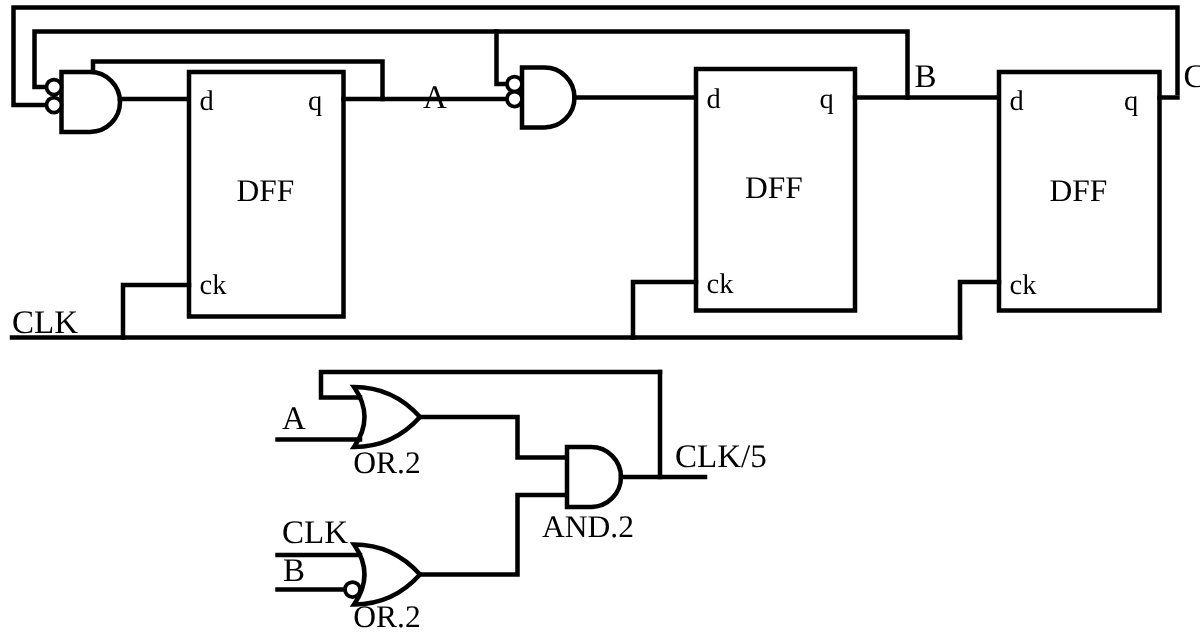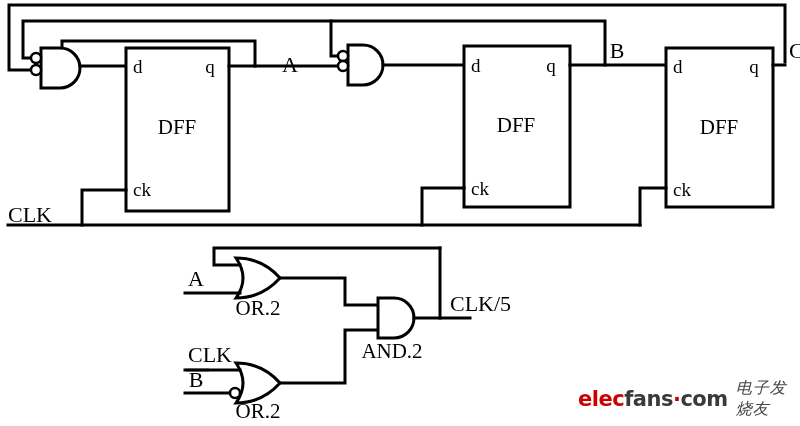--- a/index.html
+++ b/index.html
@@ -103,18 +103,14 @@
     <text class="lbl-gate" x="258" y="418" text-anchor="middle">OR.2</text>
 
     <path class="gate" d="M 378 298 L 394 298 A 20 20 0 0 1 394 338 L 378 338 Z"></path>
     <path class="wire" d="M 414 318 L 470 318"></path>
     <path class="wire" d="M 440 318 L 440 248"></path>
     <text class="lbl-gate" x="392" y="358" text-anchor="middle">AND.2</text>
     <text class="lbl-sig" x="450" y="311">CLK/5</text>
 
   </svg>
 
-  <div id="wm">
-    <div class="en"><span class="r">elec</span><span class="d">fans</span><span class="r">·</span><span class="d">com</span></div>
-    <div class="cn">电子发烧友</div>
-  </div>
 
 </div>
 
 </body></html>

